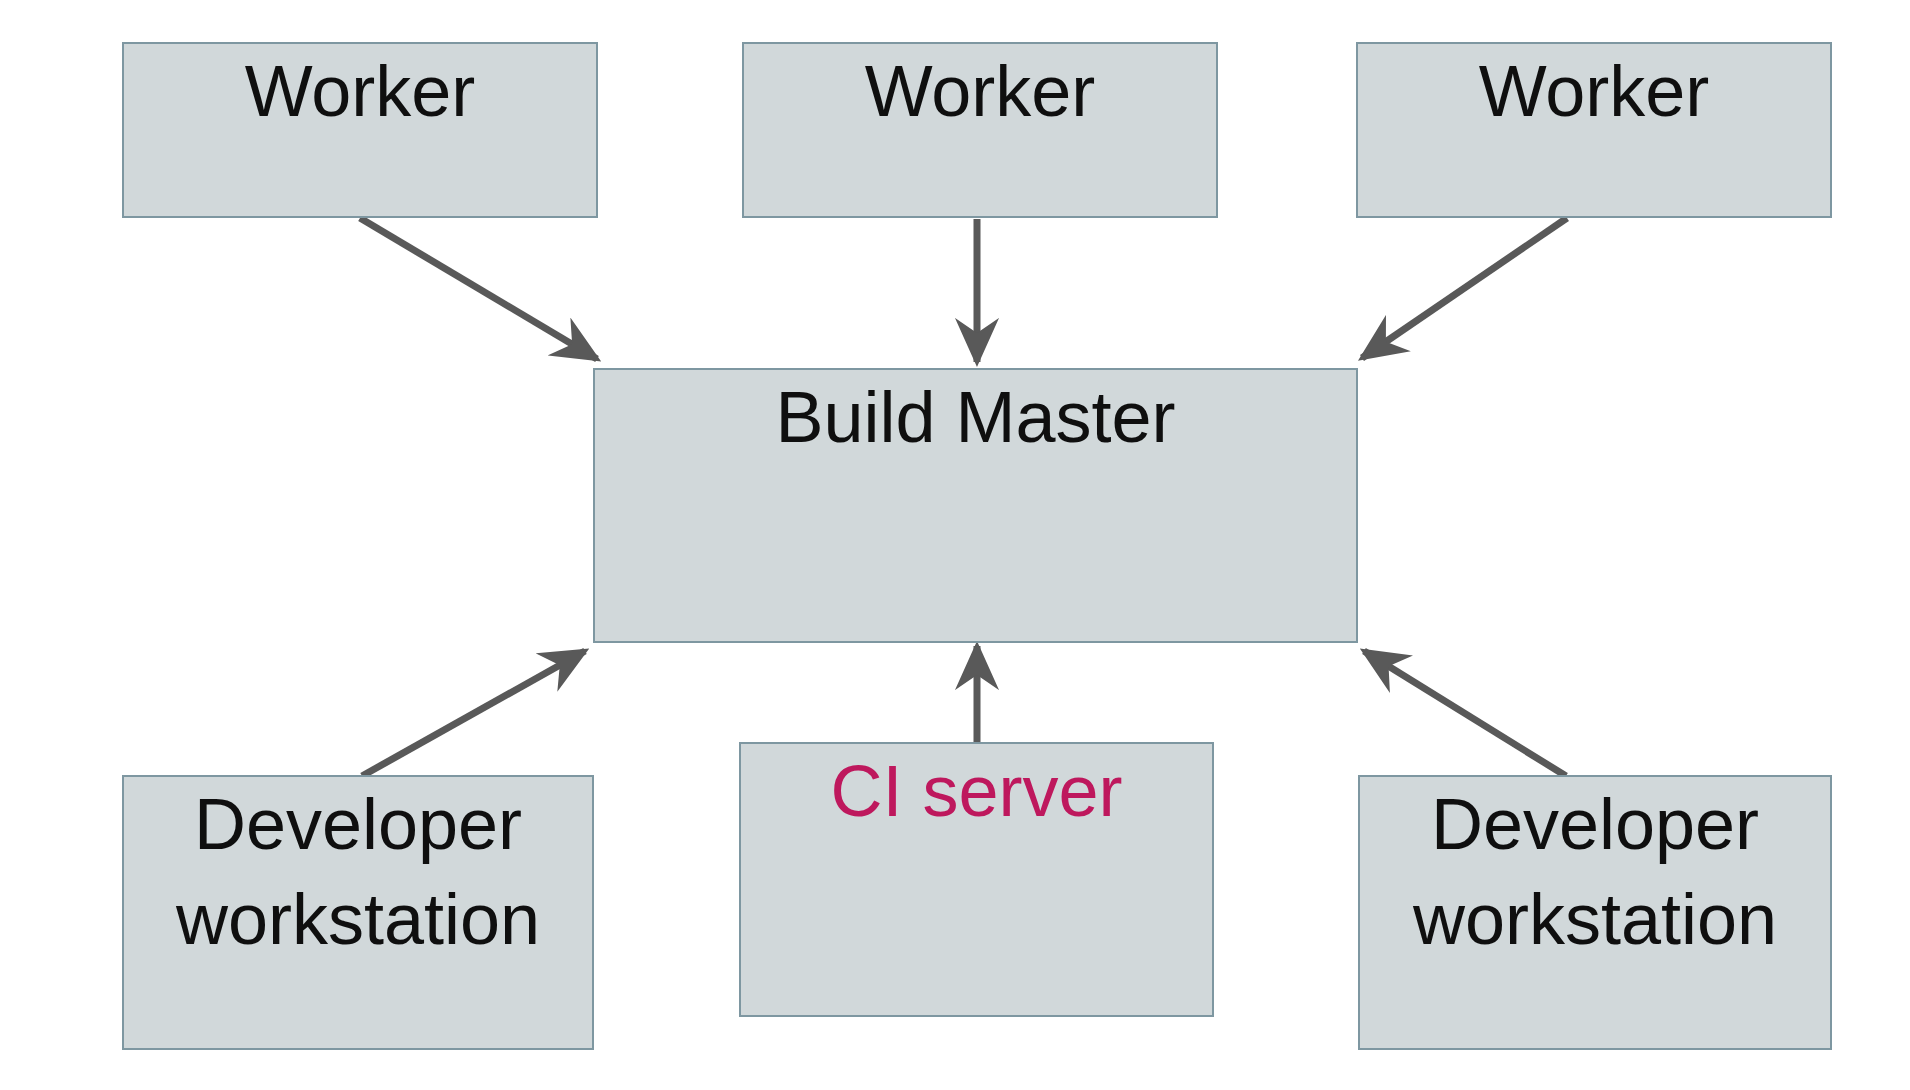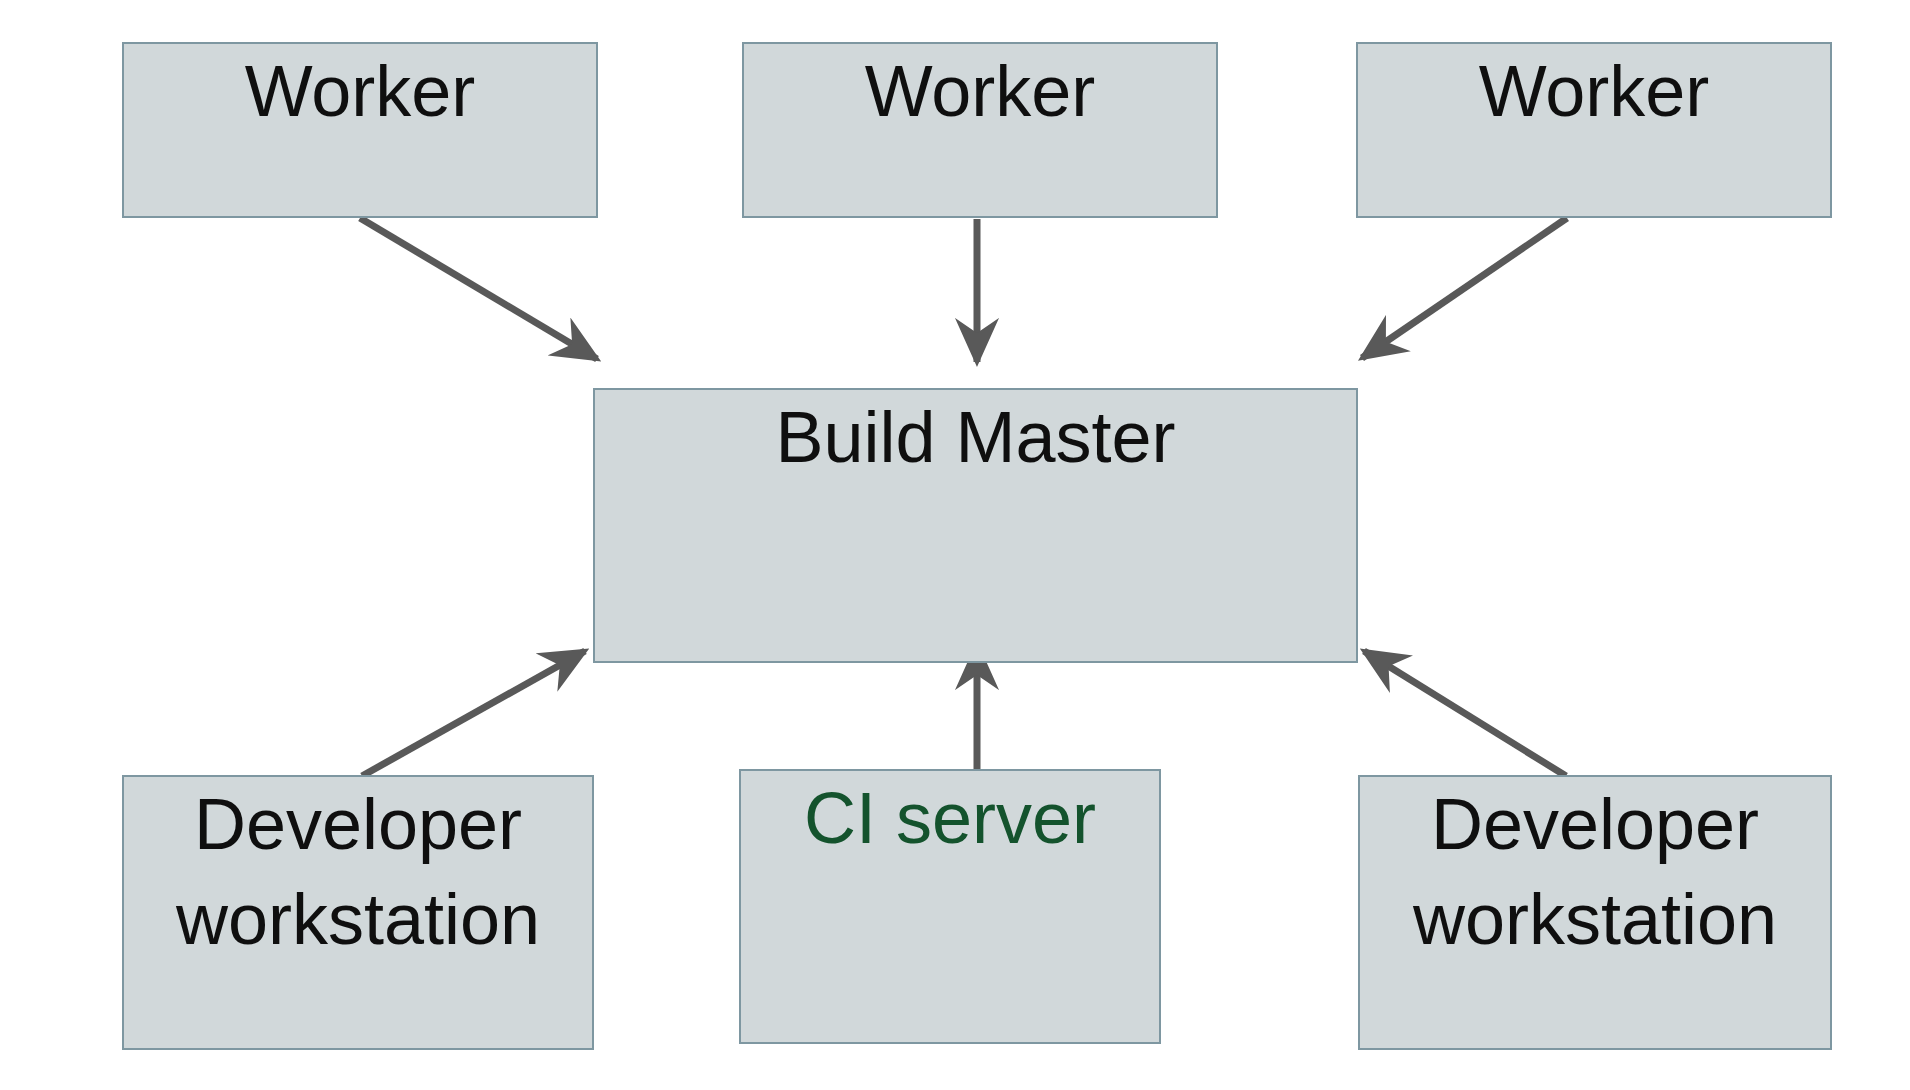--- a/index.html
+++ b/index.html
@@ -66,29 +66,29 @@
   </div>
 
   <div class="node" style="left: 742px; top: 42px; width: 476px; height: 176px; background: rgb(209, 216, 218); border-color: rgb(126, 151, 161); color: rgb(15, 15, 15);">
     <span class="label">Worker</span>
   </div>
 
   <div class="node" style="left: 1356px; top: 42px; width: 476px; height: 176px; background: rgb(209, 216, 218); border-color: rgb(126, 151, 161); color: rgb(15, 15, 15);">
     <span class="label">Worker</span>
   </div>
 
-  <div class="node" style="left: 593px; top: 368px; width: 765px; height: 275px; background: rgb(209, 216, 218); border-color: rgb(126, 151, 161); color: rgb(15, 15, 15); margin-top: 20px;">
+  <div class="node" style="left: 593px; top: 368px; width: 765px; height: 275px; background: rgb(209, 216, 218); border-color: rgb(126, 151, 161); color: rgb(15, 15, 15);">
     <span class="label">Build Master</span>
   </div>
 
   <div class="node" style="left: 122px; top: 775px; width: 472px; height: 275px; background: rgb(209, 216, 218); border-color: rgb(126, 151, 161); color: rgb(15, 15, 15);">
     <span class="label">Developer workstation</span>
   </div>
 
-  <div class="node" style="left: 739px; top: 769px; width: 422px; height: 275px; background: rgb(209, 216, 218); border-color: rgb(126, 151, 161); color: #14532d;">
+  <div class="node" style="left: 739px; top: 742px; width: 475px; height: 275px; background: rgb(209, 216, 218); border-color: rgb(126, 151, 161); color: #be185d;">
     <span class="label">CI server</span>
   </div>
 
   <div class="node" style="left: 1358px; top: 775px; width: 474px; height: 275px; background: rgb(209, 216, 218); border-color: rgb(126, 151, 161); color: rgb(15, 15, 15);">
     <span class="label">Developer workstation</span>
   </div>
 
 </div>
 
 </body></html>

